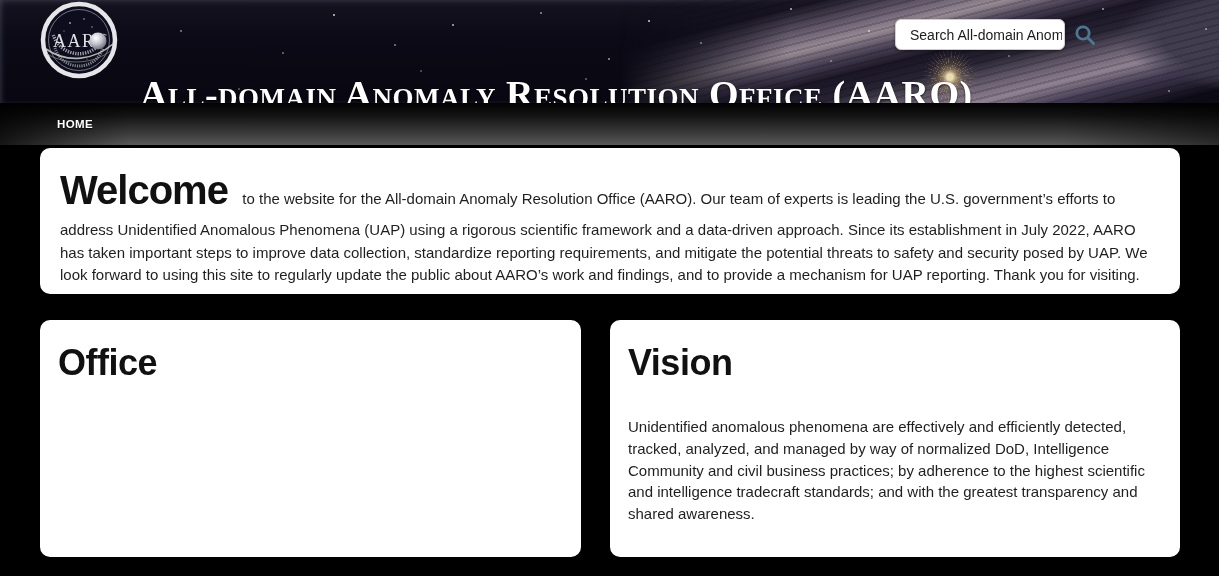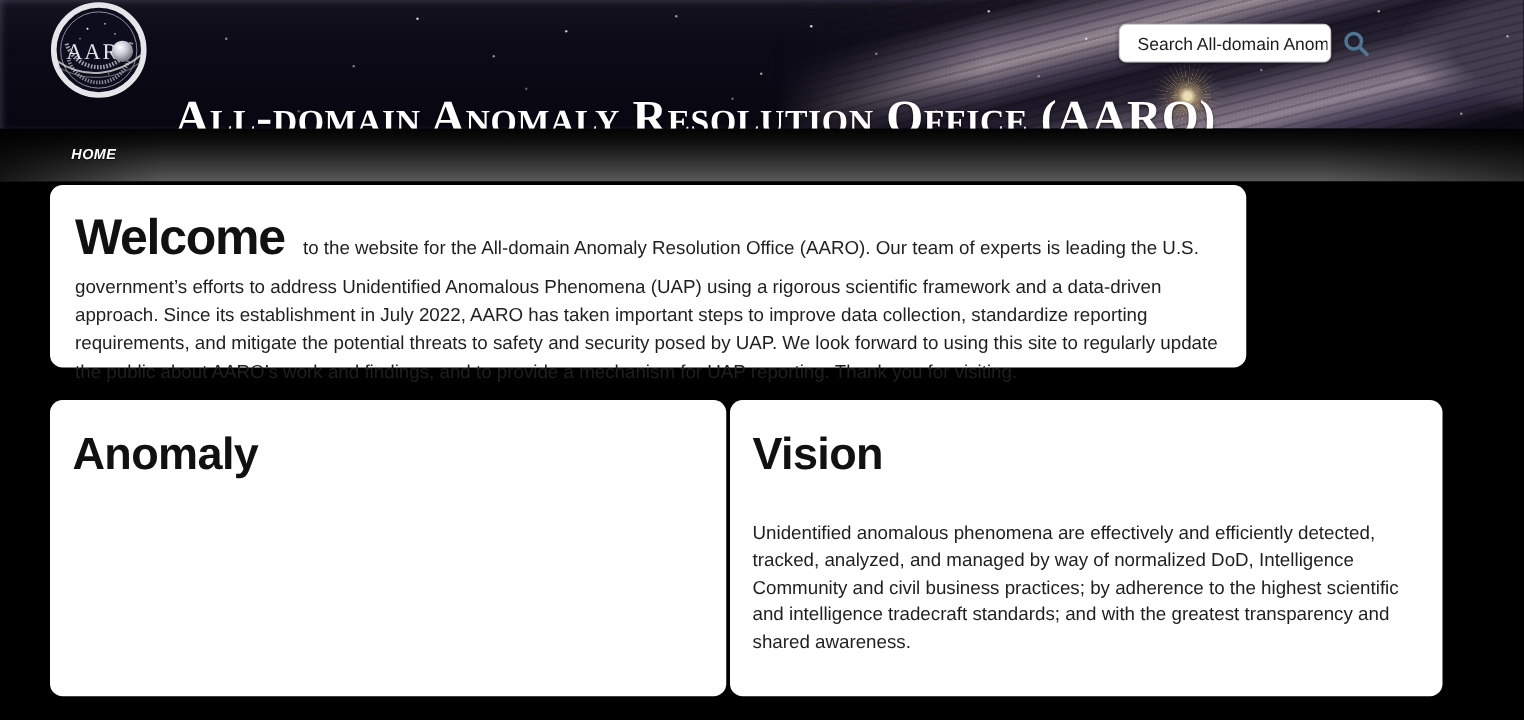--- a/index.html
+++ b/index.html
@@ -104,49 +104,49 @@
     display: flex; align-items: center; justify-content: center;
   }
 
   
   .nav {
     position: absolute; top: 103px; left: 0;
     width: 1219px; height: 42px;
     background:
       linear-gradient(90deg, rgba(0,0,0,0.75) 0, rgba(0,0,0,0) 130px, rgba(0,0,0,0) 1060px, rgba(0,0,0,0.5) 1219px),
       linear-gradient(180deg, #020202 0%, #131313 30%, #414141 78%, #595959 100%);
-    display: flex; align-items: center; font-style: italic;
+    display: flex; align-items: center;
   }
   .nav-item {
     margin-left: 57px;
     color: #ffffff;
     font-size: 11.5px; font-weight: 700;
     letter-spacing: 0.4px;
     text-shadow: 0 1px 1px rgba(0,0,0,0.9);
     cursor: pointer;
   }
 
   
   .card {
     position: absolute;
     background: #ffffff;
     border-radius: 10px;
   }
-  .welcome-card { left: 40px; top: 148px; width: 957px; height: 146px; padding: 14px 20px 0 20px; }
+  .welcome-card { left: 40px; top: 148px; width: 1140px; height: 146px; padding: 14px 20px 0 20px; }
   .welcome-para { line-height: 1.42; }
   .welcome-heading {
     font-size: 40px; font-weight: 700; color: #111;
     letter-spacing: -1px;
     margin-right: 10px;
   }
   .welcome-body, .card-body {
     font-size: 15px; color: #1f1f1f;
   }
   .mission-card { left: 40px;  top: 320px; width: 541px; height: 237px; }
-  .vision-card  { left: 584px; top: 320px; width: 570px; height: 237px; }
+  .vision-card  { left: 610px; top: 320px; width: 570px; height: 237px; }
   .card-heading {
     font-size: 36px; font-weight: 700; color: #111;
     letter-spacing: -0.5px;
     margin: 22px 0 0 18px;
   }
   .card-body {
     margin: 32px 20px 0 18px;
     line-height: 1.45;
   }
 </style>
@@ -201,19 +201,19 @@
 </nav>
 
 <section class="card welcome-card">
   <p class="welcome-para">
     <span class="welcome-heading">Welcome</span>
     <span class="welcome-body">to the website for the All-domain Anomaly Resolution Office (AARO).  Our team of experts is leading the U.S. government’s efforts to address Unidentified Anomalous Phenomena (UAP) using a rigorous scientific framework and a data-driven approach.  Since its establishment in July 2022, AARO has taken important steps to improve data collection, standardize reporting requirements, and mitigate the potential threats to safety and security posed by UAP.  We look forward to using this site to regularly update the public about AARO’s work and findings, and to provide a mechanism for UAP reporting. Thank you for visiting.</span>
   </p>
 </section>
 
 <section class="card mission-card">
-  <h2 class="card-heading">Anomaly</h2>
+  <h2 class="card-heading">Office</h2>
 </section>
 
 <section class="card vision-card">
   <h2 class="card-heading">Vision</h2>
   <p class="card-body">Unidentified anomalous phenomena are effectively and efficiently detected, tracked, analyzed, and managed by way of normalized DoD, Intelligence Community and civil business practices; by adherence to the highest scientific and intelligence tradecraft standards; and with the greatest transparency and shared awareness.</p>
 </section>
 
 </body></html>

